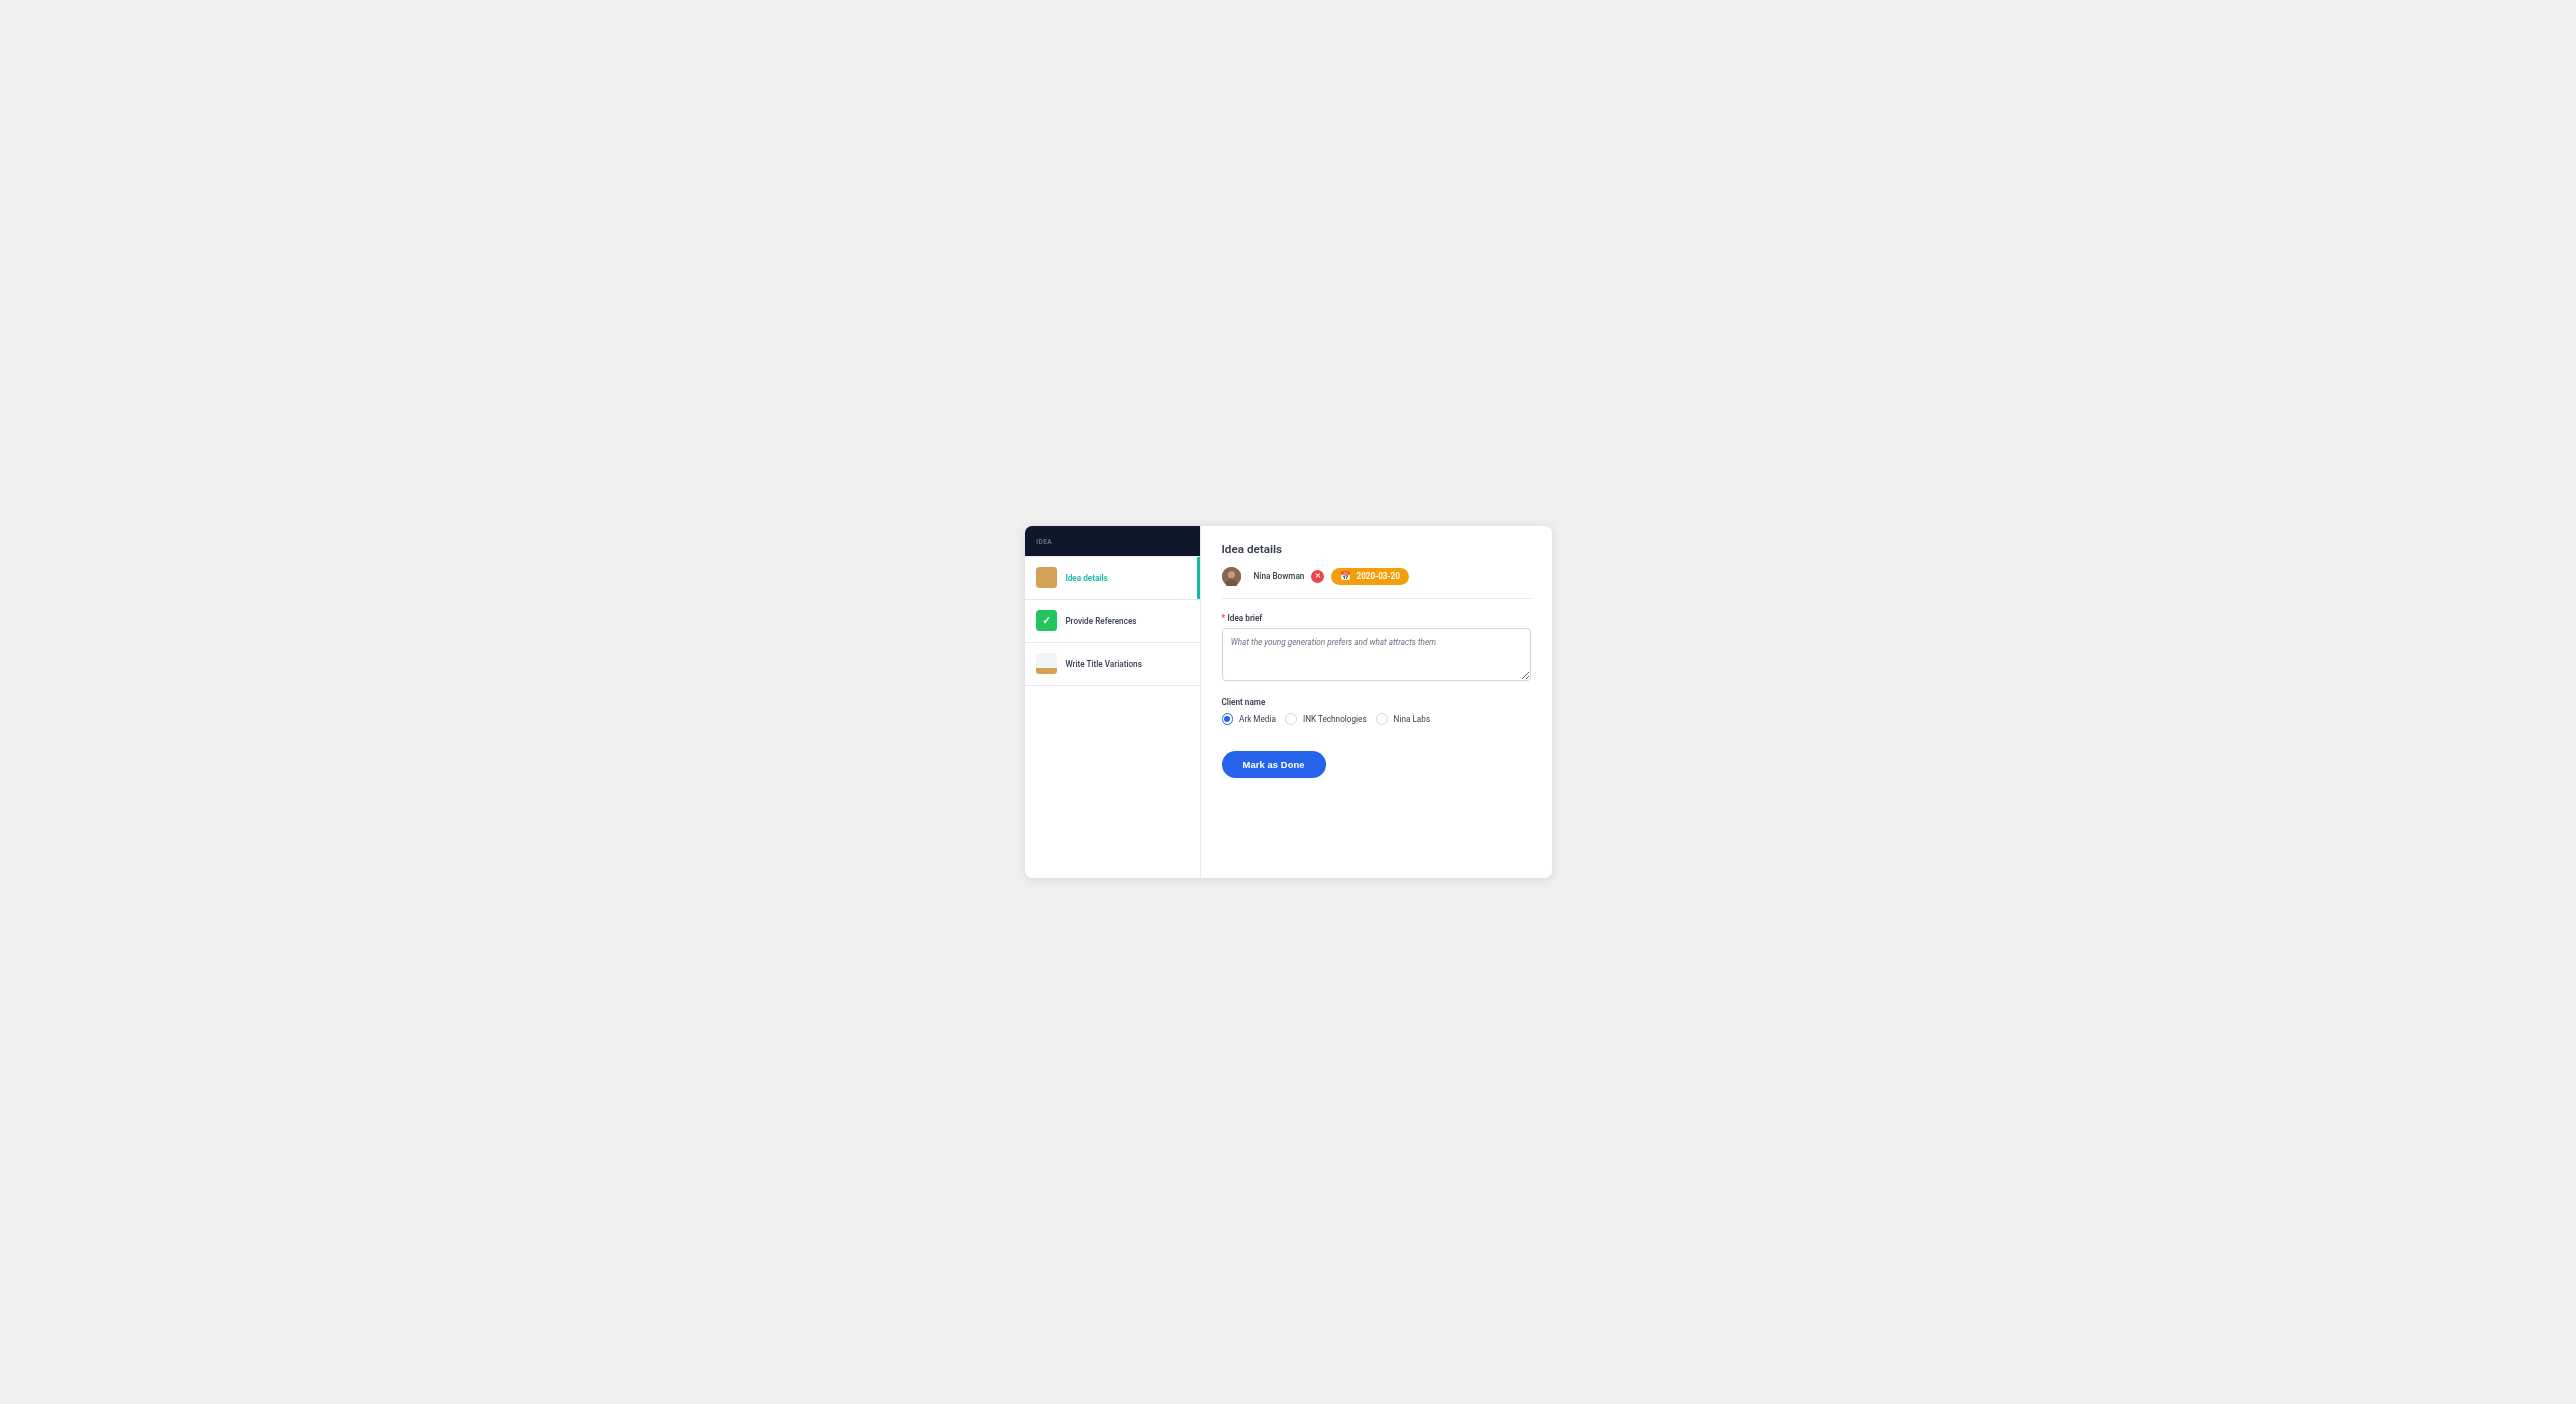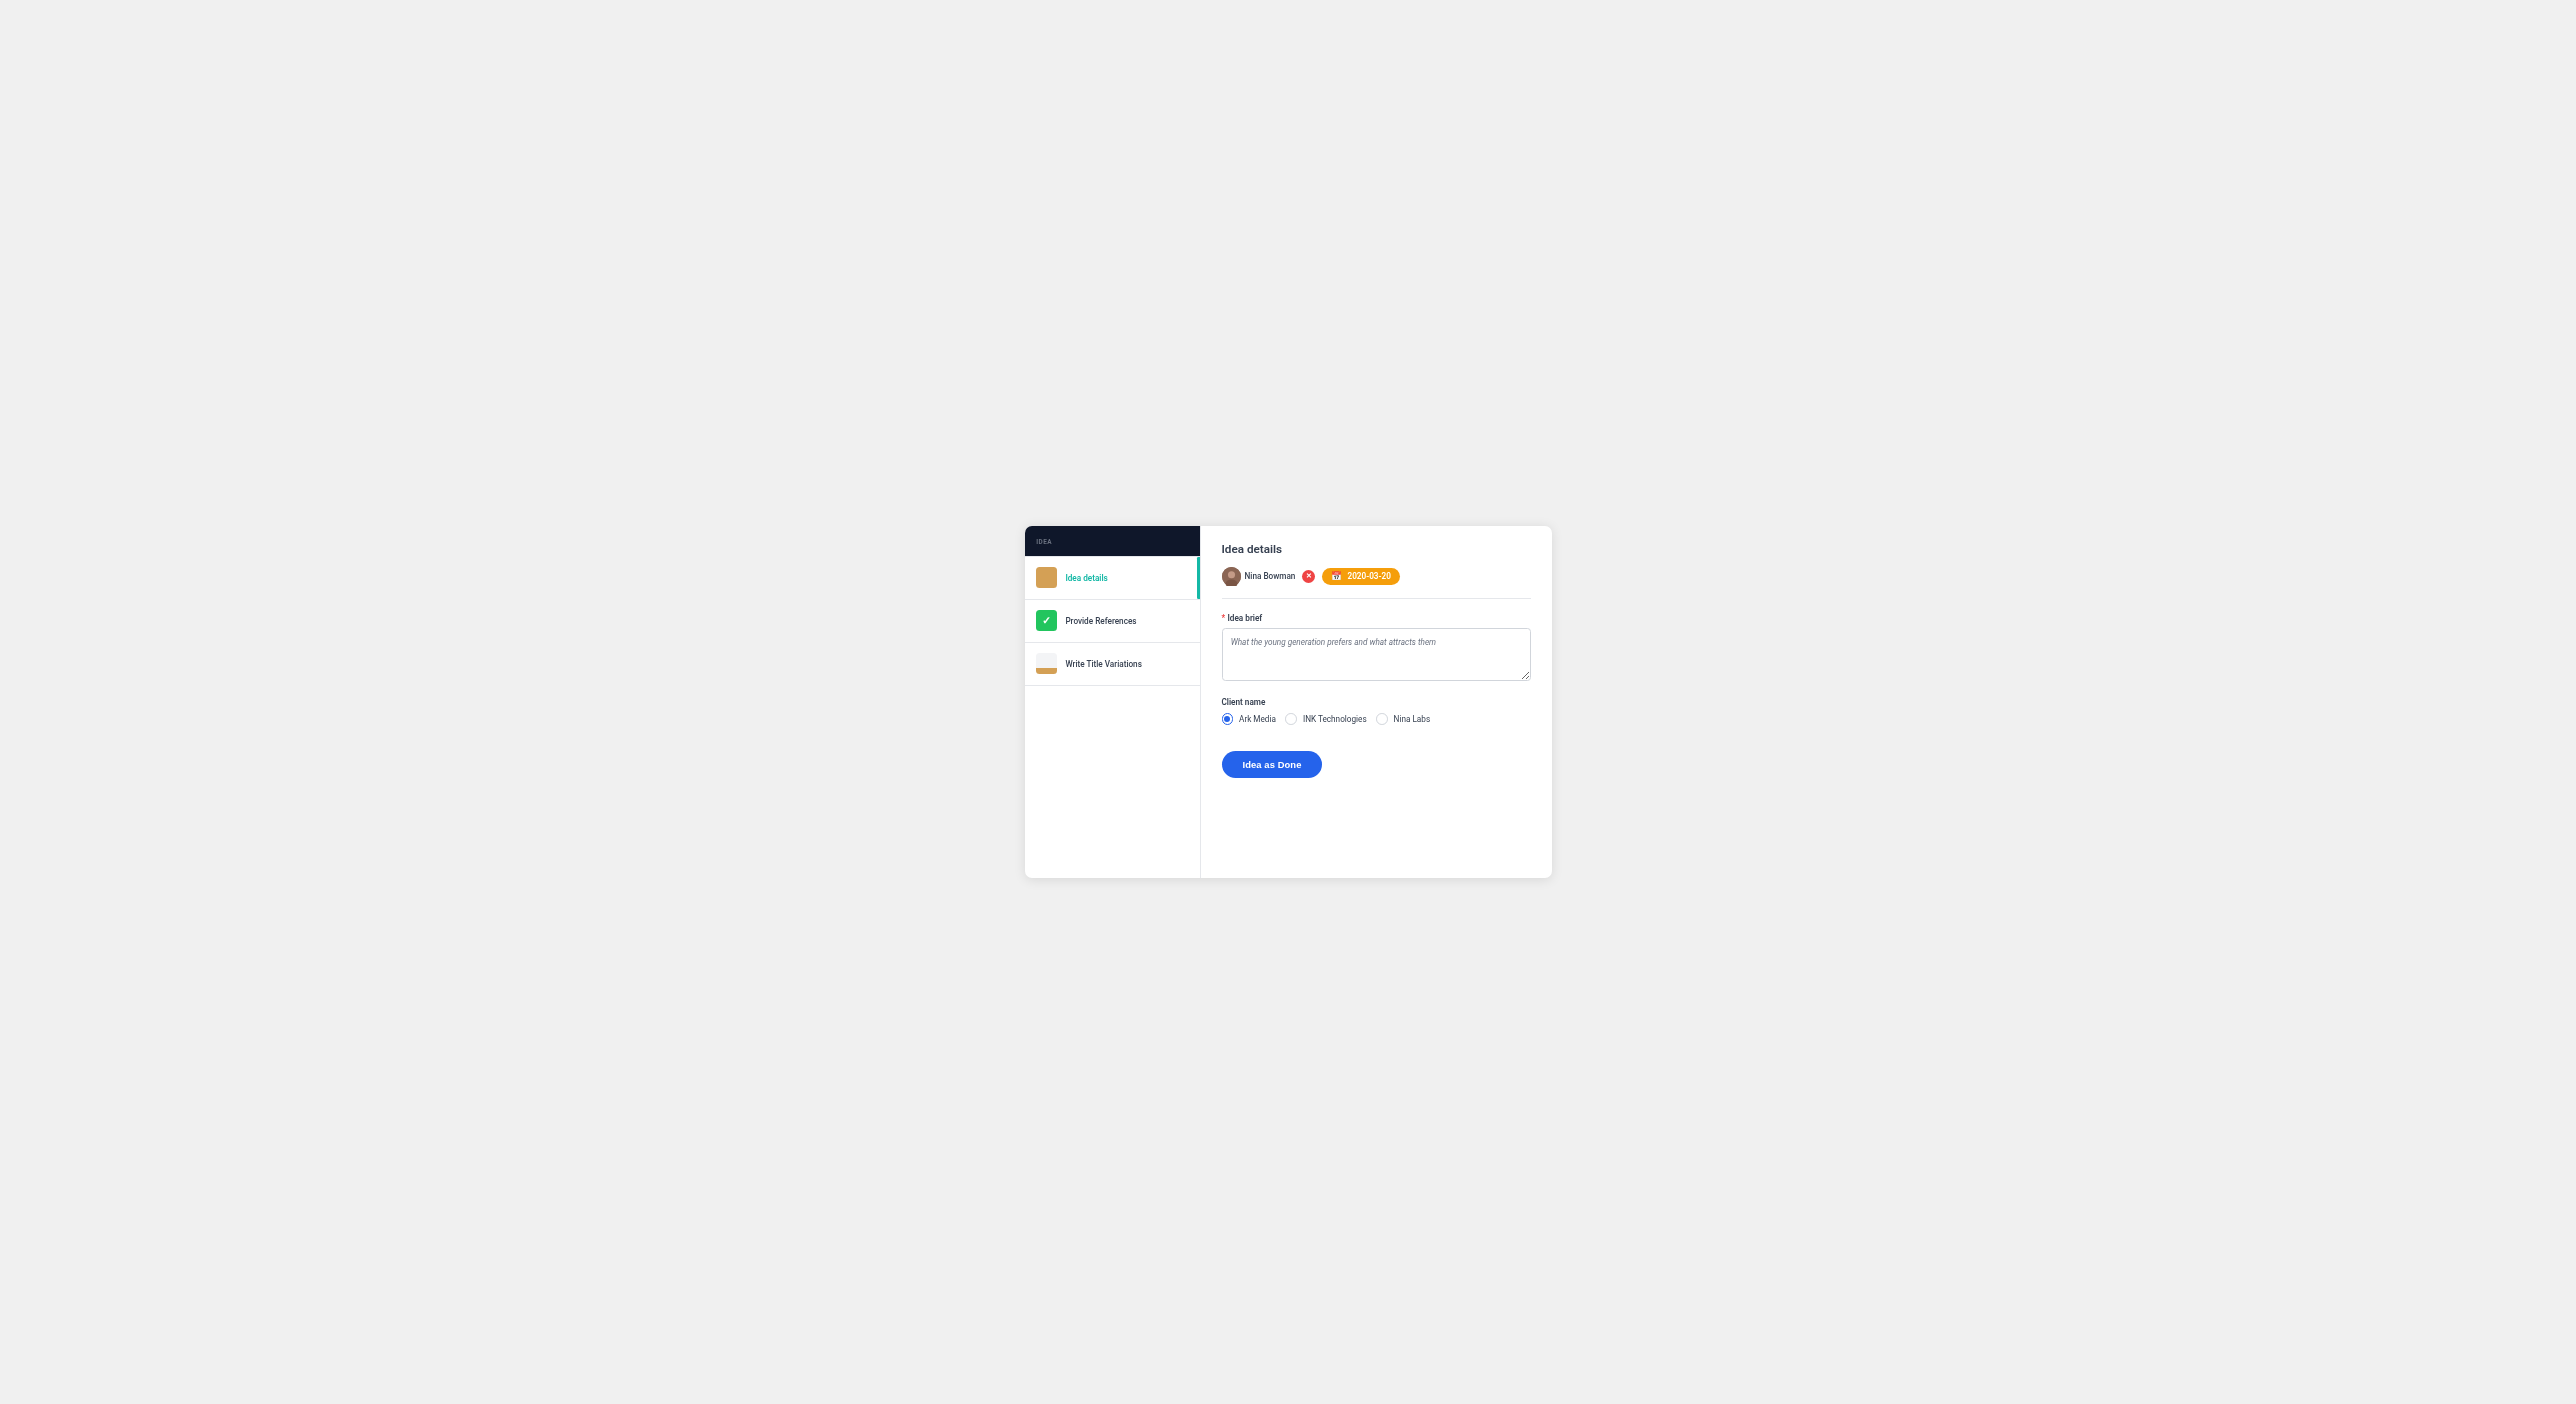--- a/index.html
+++ b/index.html
@@ -142,21 +142,21 @@
       align-items: center;
       gap: 7px;
       margin-bottom: 14px;
       padding-bottom: 11.7px;
       border-bottom: 0.6px solid #e5e7eb;
     }
 
     .user-chip {
       display: flex;
       align-items: center;
-      gap: 4px;
+      gap: 13px;
     }
 
     .avatar-img {
       width: 19px;
       height: 19px;
       border-radius: 50%;
       background: linear-gradient(135deg, #8b6554 0%, #6b4c3b 100%);
       display: flex;
       align-items: center;
       justify-content: center;
@@ -377,17 +377,17 @@
         </label>
 
         <label class="radio-item">
           <div class="radio-circle"></div>
           <span class="radio-label">Nina Labs</span>
         </label>
 
       </div>
     </div>
 
-    <button class="mark-done-btn">Idea as Done</button>
+    <button class="mark-done-btn">Mark as Done</button>
 
   </div>
 </div>
 
 
 </body></html>

